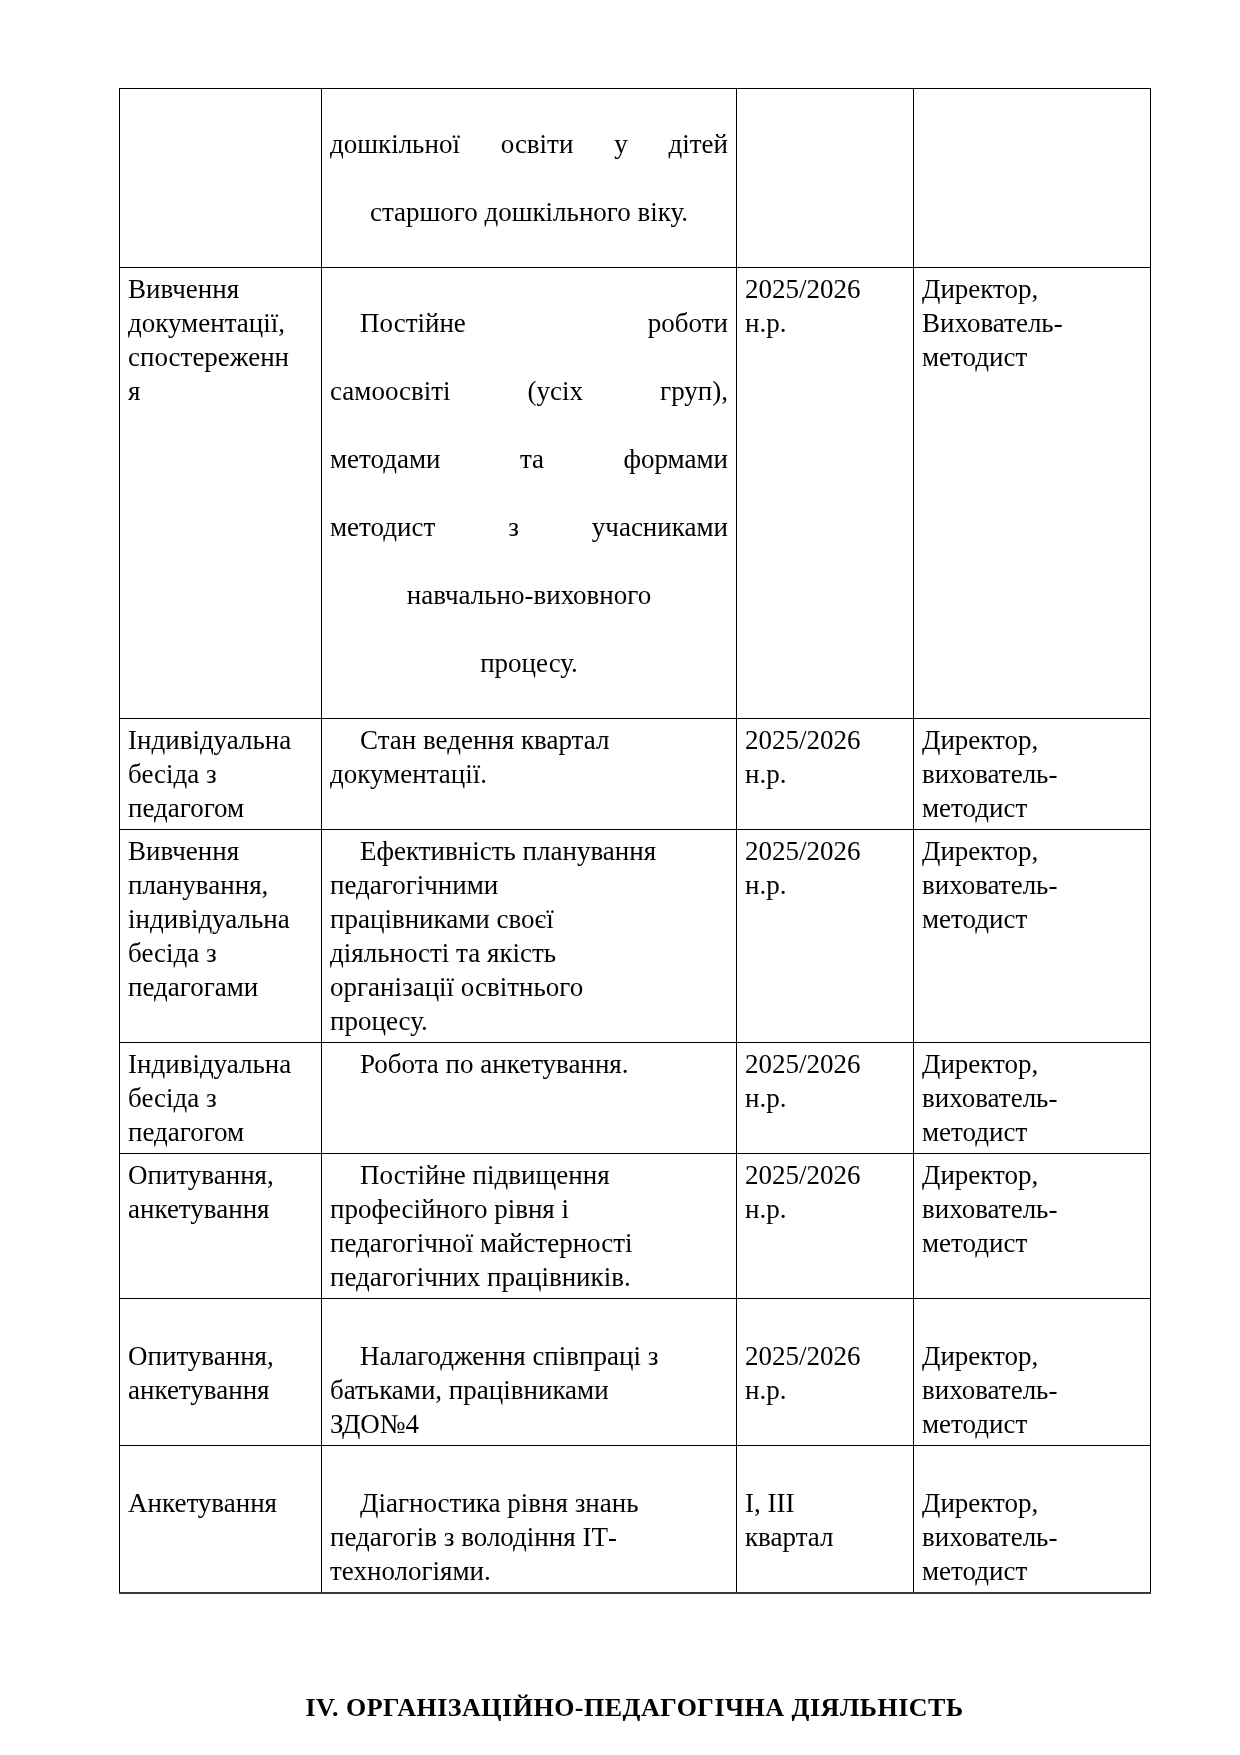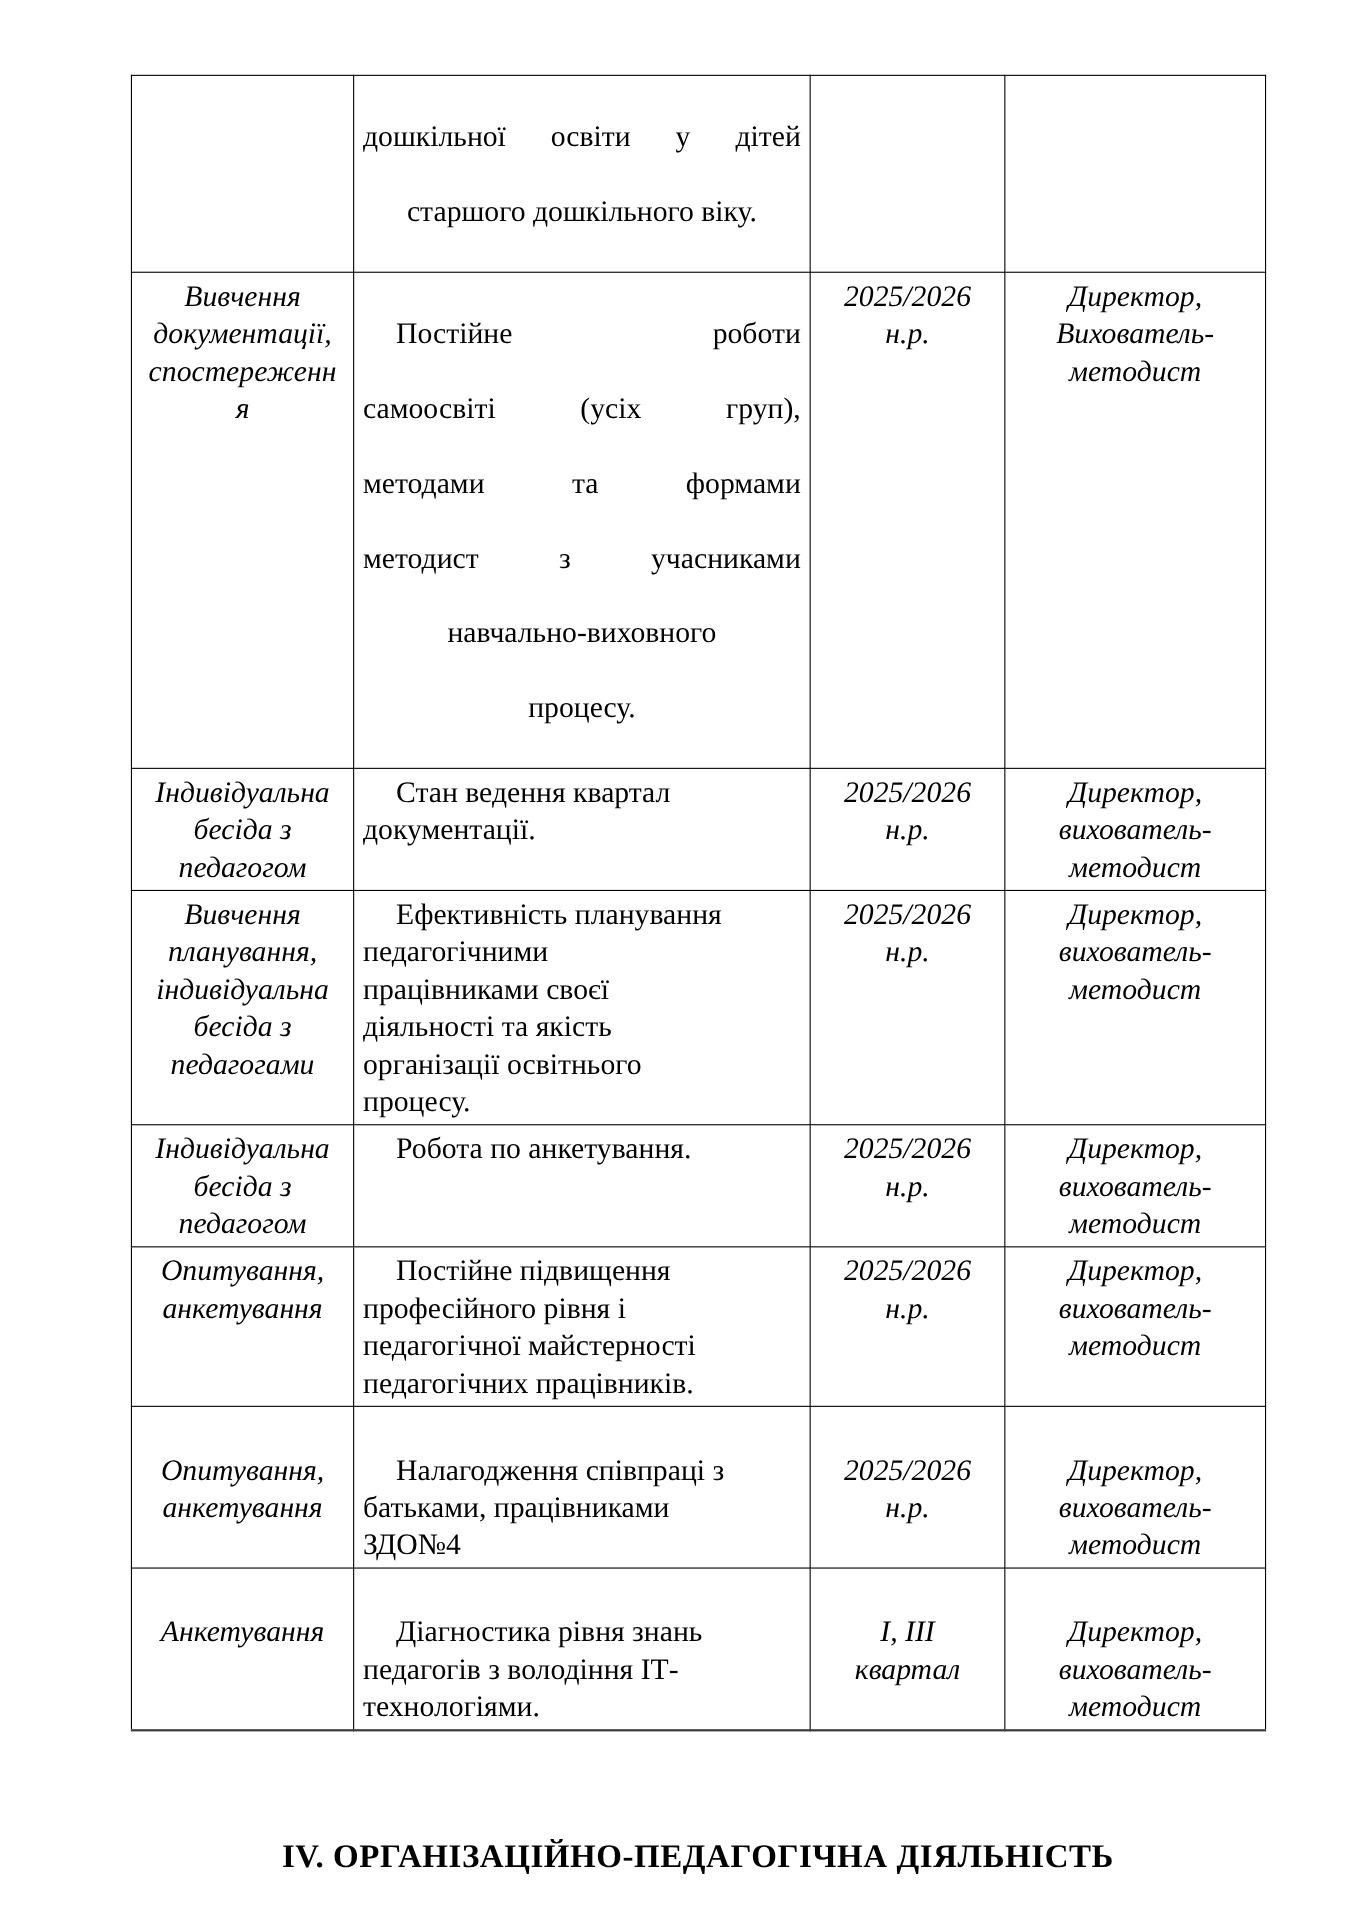--- a/index.html
+++ b/index.html
@@ -1,49 +1,49 @@
 <!DOCTYPE html>
 <html><head>
 <meta charset="utf-8">
 <style>
   html,body{margin:0;padding:0;}
   body{
     width:1240px;height:1755px;background:#ffffff;color:#000;
     font-family:"Liberation Serif", serif;overflow:hidden;
   }
-  .page{position:relative;width:1240px;height:1465px;}
+  .page{position:relative;width:1240px;height:1465px;margin-top:20px;}
   .content{position:absolute;left:119px;top:68px;width:1031px;}
 
   table.doc{
     border-collapse:collapse;table-layout:fixed;width:1031px;
     font-size:27px;line-height:34px;
   }
   table.doc td{
     border:1px solid #000;vertical-align:top;padding:4px 8px;
     white-space:pre-line;overflow:hidden;
   }
   table.t1{border-bottom:2px solid #3a3a3a;}
 
   
   col.t1c1{width:202px;} col.t1c2{width:415px;}
   col.t1c3{width:177px;} col.t1c4{width:237px;}
 
-  td.c1,td.c3,td.c4{text-align:center;font-style:italic;}
+  td.c1,td.c3,td.c4{text-align:left;}
   td.c2{text-align:left;}
   .ind{text-indent:30px;}
   tr.padtop td{padding-top:40px;}
 
   
   .jline{text-align:justify;text-align-last:justify;}
   .jline-ind{padding-left:30px;}
   .plain{text-align:center;}
 
   .h-section{
     margin-top:96px;text-align:center;font-weight:bold;
-    font-size:30px;line-height:36px;letter-spacing:0.5px;
+    font-size:26px;line-height:36px;letter-spacing:0.5px;
   }
   .h-sub{
     margin-top:46px;margin-bottom:8px;text-align:center;
     font-weight:bold;font-size:28px;line-height:32px;
   }
 </style>
 </head>
 <body>
 
 <div class="page">

